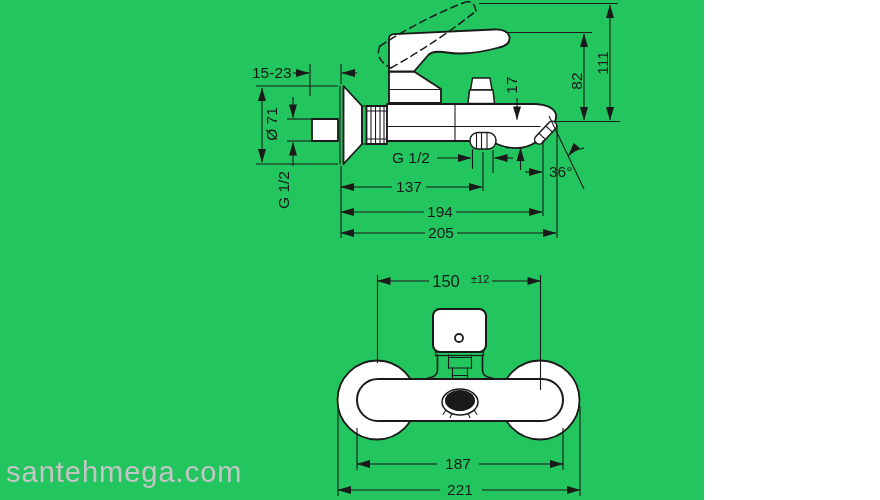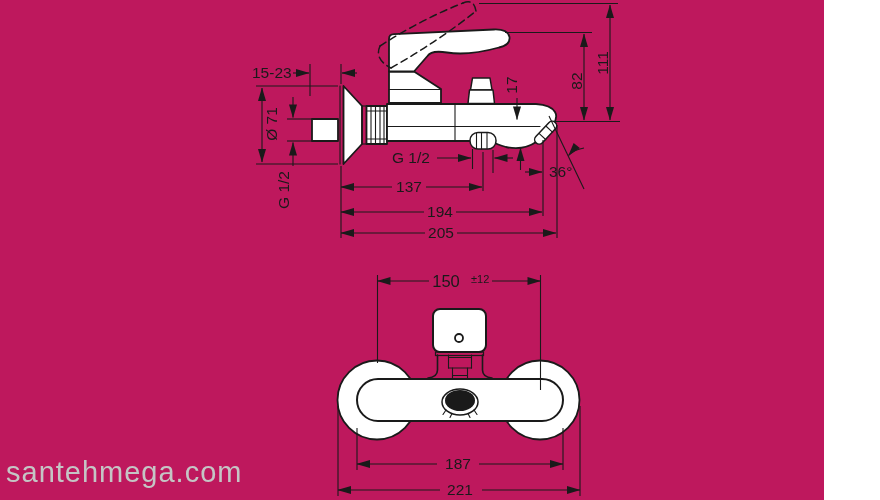--- a/index.html
+++ b/index.html
@@ -1,16 +1,16 @@
 <!DOCTYPE html>
 <html><head>
 <meta charset="utf-8">
 <style>
   html,body{margin:0;padding:0;background:#fff;}
-  #stage{position:relative;width:824px;height:500px;background:#be185d;overflow:hidden;
+  #stage{position:relative;width:704px;height:500px;background:#22c55e;overflow:hidden;
          font-family:"Liberation Sans",sans-serif;}
   svg{position:absolute;left:0;top:0;}
   .outline{fill:#fff;stroke:#1a1a1a;stroke-width:1.8;stroke-linejoin:round;stroke-linecap:round;}
   .thick{fill:#fff;stroke:#1a1a1a;stroke-width:2;stroke-linejoin:round;}
   .detail{fill:none;stroke:#1a1a1a;stroke-width:1.1;stroke-linecap:round;}
   .dim{fill:none;stroke:#1a1a1a;stroke-width:1.1;}
   .dash{fill:none;stroke:#1a1a1a;stroke-width:1.5;stroke-dasharray:7 4.5;stroke-linecap:round;}
   .dimtext{font-size:15.5px;fill:#1a1a1a;}
   .dimsmall{font-size:11px;fill:#1a1a1a;}
   .watermark{font-size:29px;fill:#c5c5c5;letter-spacing:1px;}

